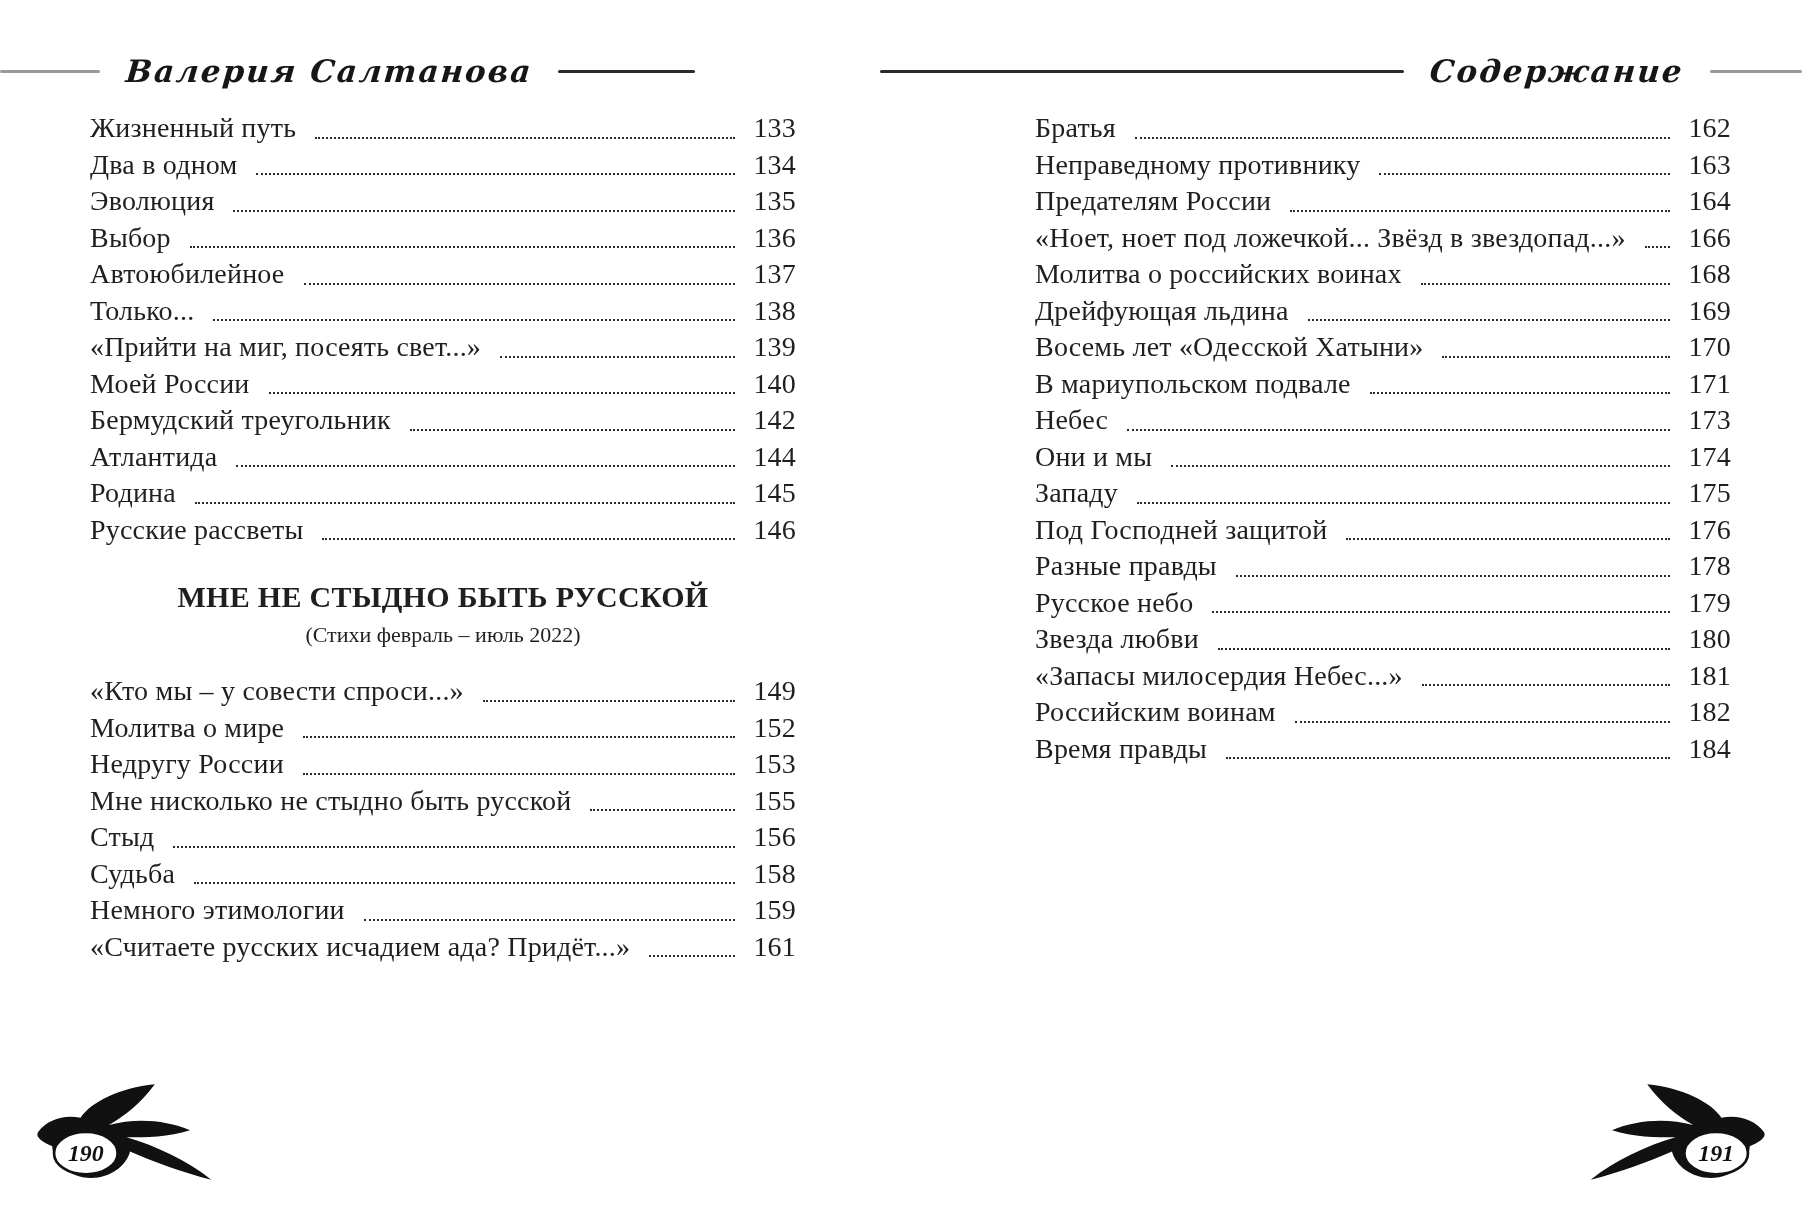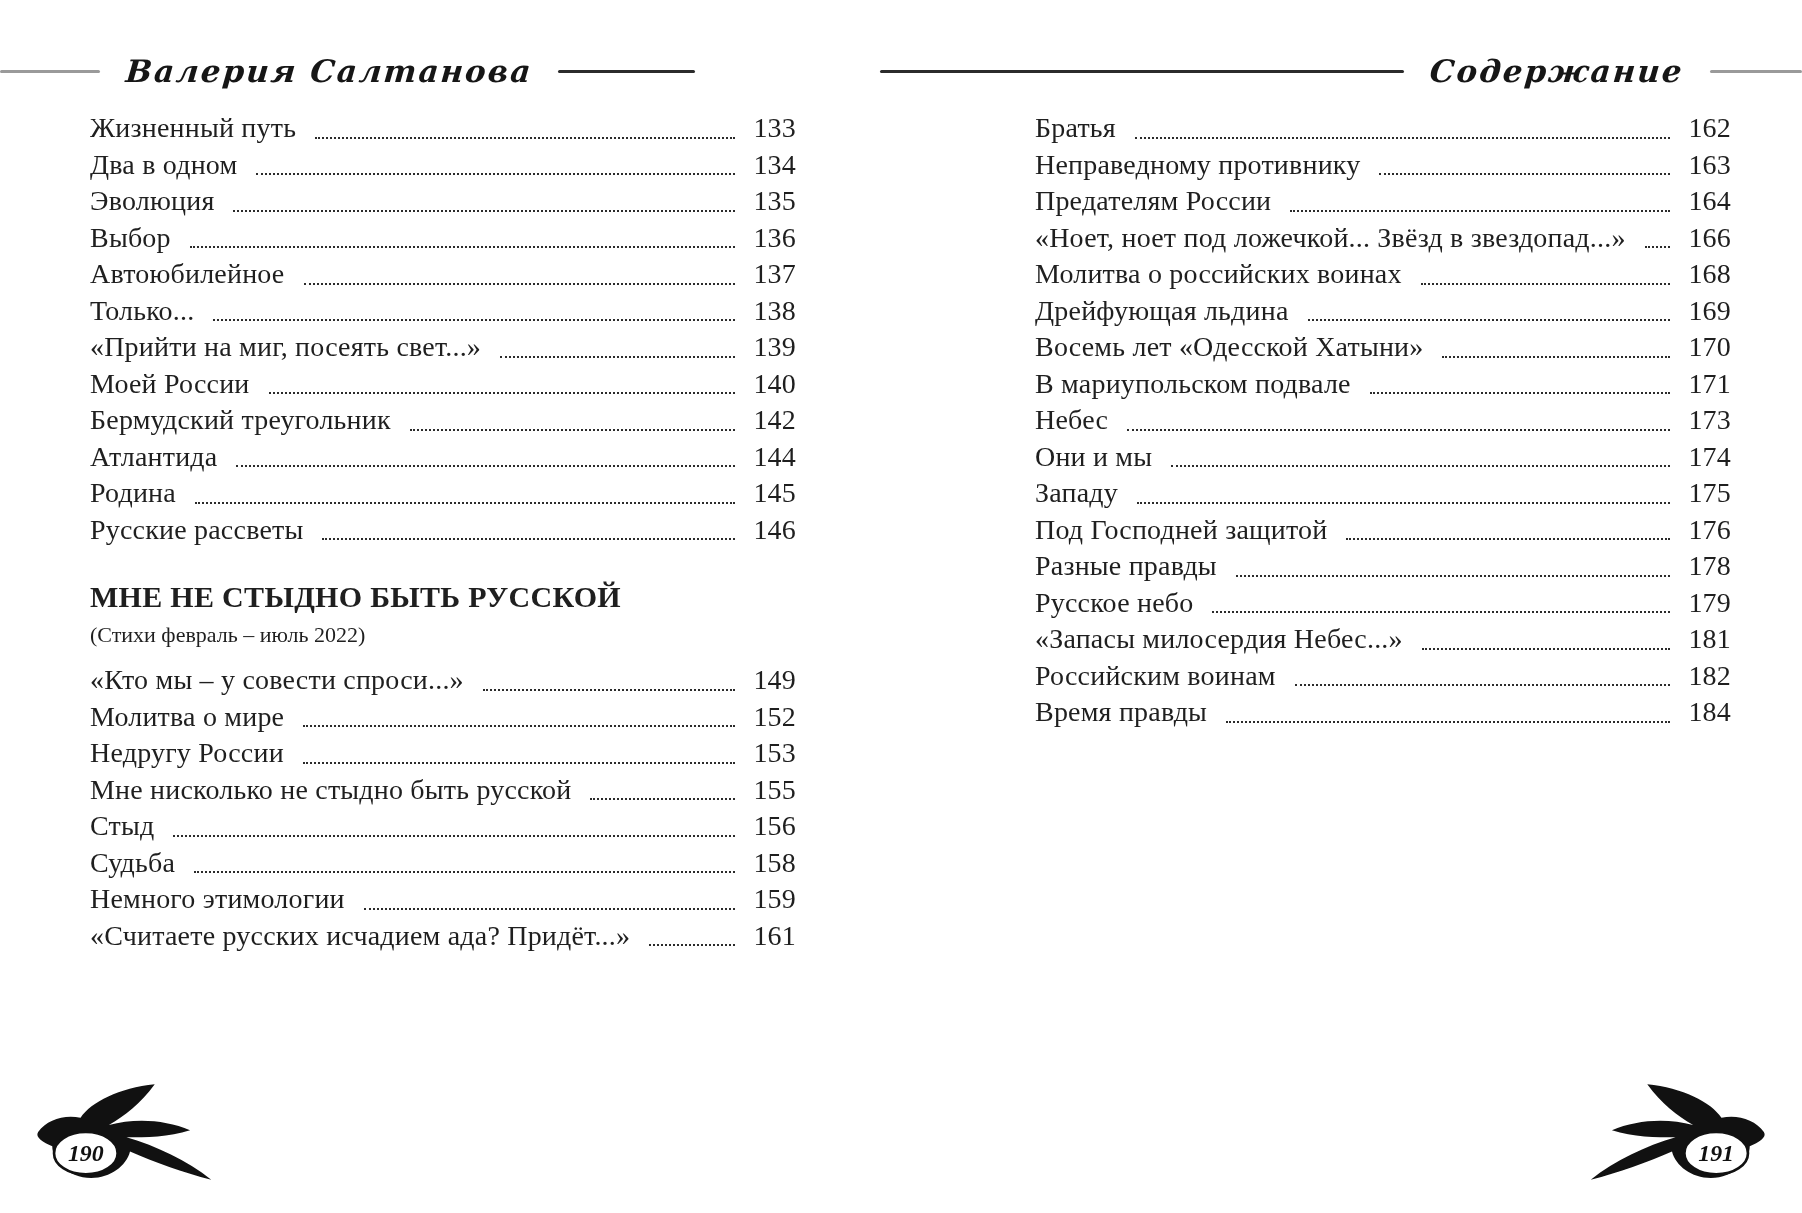--- a/index.html
+++ b/index.html
@@ -32,21 +32,21 @@
     font-size:28px;line-height:36.5px;letter-spacing:0.2px;white-space:nowrap;gap:12px;
   }
   .toc-title{flex:0 0 auto;}
   .toc-dots{
     flex:1 1 auto;align-self:flex-end;height:0;
     border-bottom:2.7px dotted #2b2b2b;
     margin:0 6px 8px 7px;min-width:18px;
   }
   .toc-page{flex:0 0 auto;}
   
-  .section-block{margin-top:30px;margin-bottom:8px;text-align:left;}
+  .section-block{margin-top:30px;margin-bottom:19px;text-align:center;}
   .section-heading{font-size:30px;font-weight:bold;line-height:38px;letter-spacing:0.3px;}
   .section-subtitle{font-size:22px;line-height:38px;}
   
   .swallow{position:absolute;width:212px;height:106px;bottom:28px;}
   .swallow-left{left:24px;}
   .swallow-right{right:24px;}
   .folio-text{
     font-family:"Liberation Serif", serif;font-style:italic;font-weight:bold;
     font-size:27px;
   }
@@ -282,20 +282,25 @@
         <span class="toc-dots"></span>
         <span class="toc-page">178</span>
       </div>
 
       <div class="toc-row">
         <span class="toc-title">Русское небо</span>
         <span class="toc-dots"></span>
         <span class="toc-page">179</span>
       </div>
 
+      <div class="toc-row">
+        <span class="toc-title">Звезда любви</span>
+        <span class="toc-dots"></span>
+        <span class="toc-page">180</span>
+      </div>
 
       <div class="toc-row">
         <span class="toc-title">«Запасы милосердия Небес...»</span>
         <span class="toc-dots"></span>
         <span class="toc-page">181</span>
       </div>
 
       <div class="toc-row">
         <span class="toc-title">Российским воинам</span>
         <span class="toc-dots"></span>

